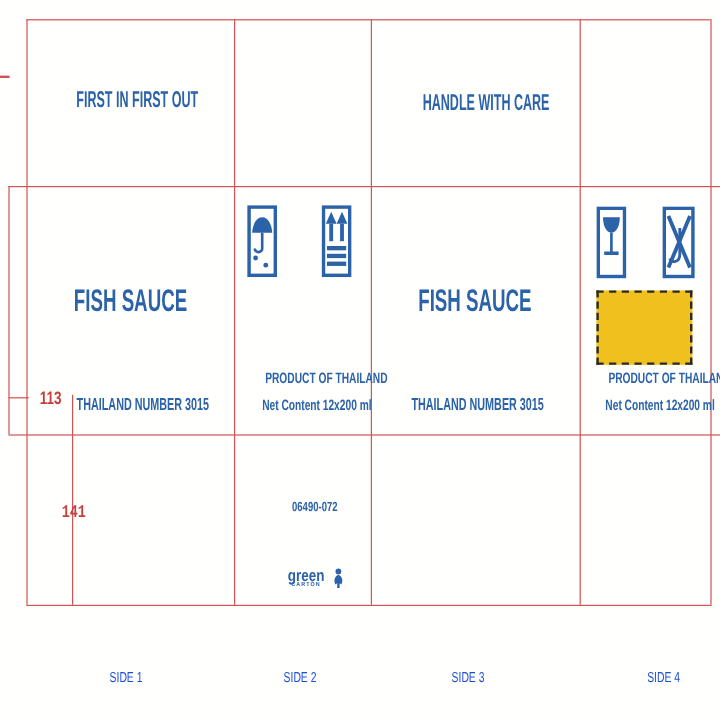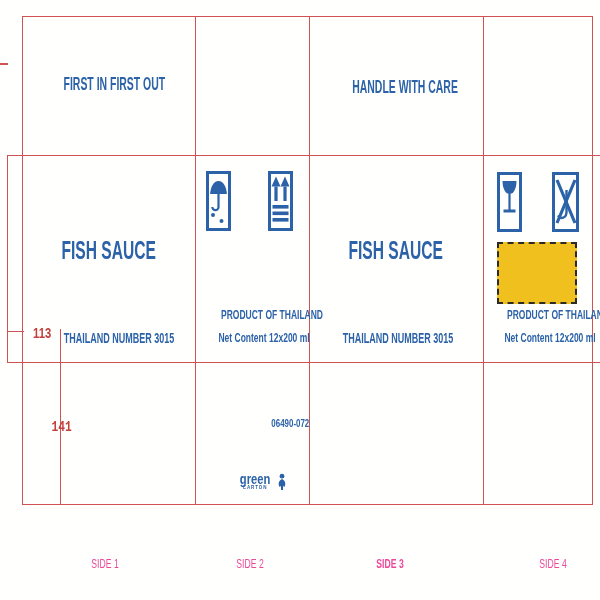--- a/index.html
+++ b/index.html
@@ -11,21 +11,21 @@
   .vline{width:1px;}
   
   .cx{display:inline-block;transform:scaleX(var(--sx,0.65));transform-origin:center;white-space:nowrap;}
   .blue{color:#2b62a8;font-weight:bold;}
   .txt{position:absolute;text-align:center;line-height:1.05;}
   .flap-head{font-size:19px;letter-spacing:0;}
   .big-title{font-size:26px;}
   .subtitle{font-size:14.5px;}
   .prodline{font-size:12.5px;}
   .redtxt{color:#c4403d;font-weight:bold;font-size:15px;}
-  .side-label{font-size:12px;color:#ec4899;font-weight:400;}
+  .side-label{font-size:12px;color:#1d4ed8;font-weight:400;}
   .code-line{font-size:11px;}
   .yellow-box{position:absolute;left:497px;top:242px;width:80px;height:62px;
               background:#f0c11e;border:2px dashed #2a2a2a;box-sizing:border-box;}
   .icon{position:absolute;}
   .logo-wrap{position:absolute;left:197px;top:459px;width:130px;display:flex;
              justify-content:center;align-items:flex-start;gap:2px;margin-top:14px;}
   .logo-text{color:#2b62a8;font-weight:bold;font-size:14px;line-height:12px;transform:scaleX(.8);transform-origin:center;}
   .logo-sub{color:#2b62a8;font-weight:bold;font-size:5px;letter-spacing:1px;line-height:5px;transform:scaleX(.9);}
   .dim-113{position:absolute;left:24px;top:324px;background:#fffffe;padding:0 6px;}
 </style>
@@ -115,40 +115,40 @@
     <span class="cx" style="--sx:.68">Net Content 12x200 ml</span>
   </div>
 
   <div class="redtxt dim-113">
     <span class="cx" style="--sx:.75">113</span>
   </div>
   <div class="redtxt" style="position:absolute;left:48px;top:419px;font-family:Liberation Mono, monospace;">
     <span class="cx" style="--sx:.75">141</span>
   </div>
 
-  <div class="txt blue code-line" style="left:197px;top:418px;width:130px;padding-left:28px;">
+  <div class="txt blue code-line" style="left:197px;top:418px;width:130px;">
     <span class="cx" style="--sx:.72">06490-072</span>
   </div>
   <div class="logo-wrap">
     <div style="text-align:center;">
       <div class="logo-text">green</div>
       <div class="logo-sub">CARTON</div>
     </div>
     <svg width="12" height="18" viewBox="0 0 12 18">
       <circle cx="6" cy="3.2" r="2.4" fill="#2b62a8"></circle>
       <path d="M6 6 C2.5 7.5 2 11 3.5 14 L5 13 L5 17 H7 L7 13 L8.5 14 C10 11 9.5 7.5 6 6 Z" fill="#2b62a8"></path>
     </svg>
   </div>
 
   <div class="txt side-label" style="left:55px;top:558px;width:100px;">
     <span class="cx" style="--sx:.72">SIDE 1</span>
   </div>
   <div class="txt side-label" style="left:200px;top:558px;width:100px;">
     <span class="cx" style="--sx:.72">SIDE 2</span>
   </div>
-  <div class="txt side-label" style="left:340px;top:558px;width:100px;font-weight:bold;">
+  <div class="txt side-label" style="left:340px;top:558px;width:100px;">
     <span class="cx" style="--sx:.72">SIDE 3</span>
   </div>
   <div class="txt side-label" style="left:503px;top:558px;width:100px;">
     <span class="cx" style="--sx:.72">SIDE 4</span>
   </div>
 
 </div>
 
 </body></html>

